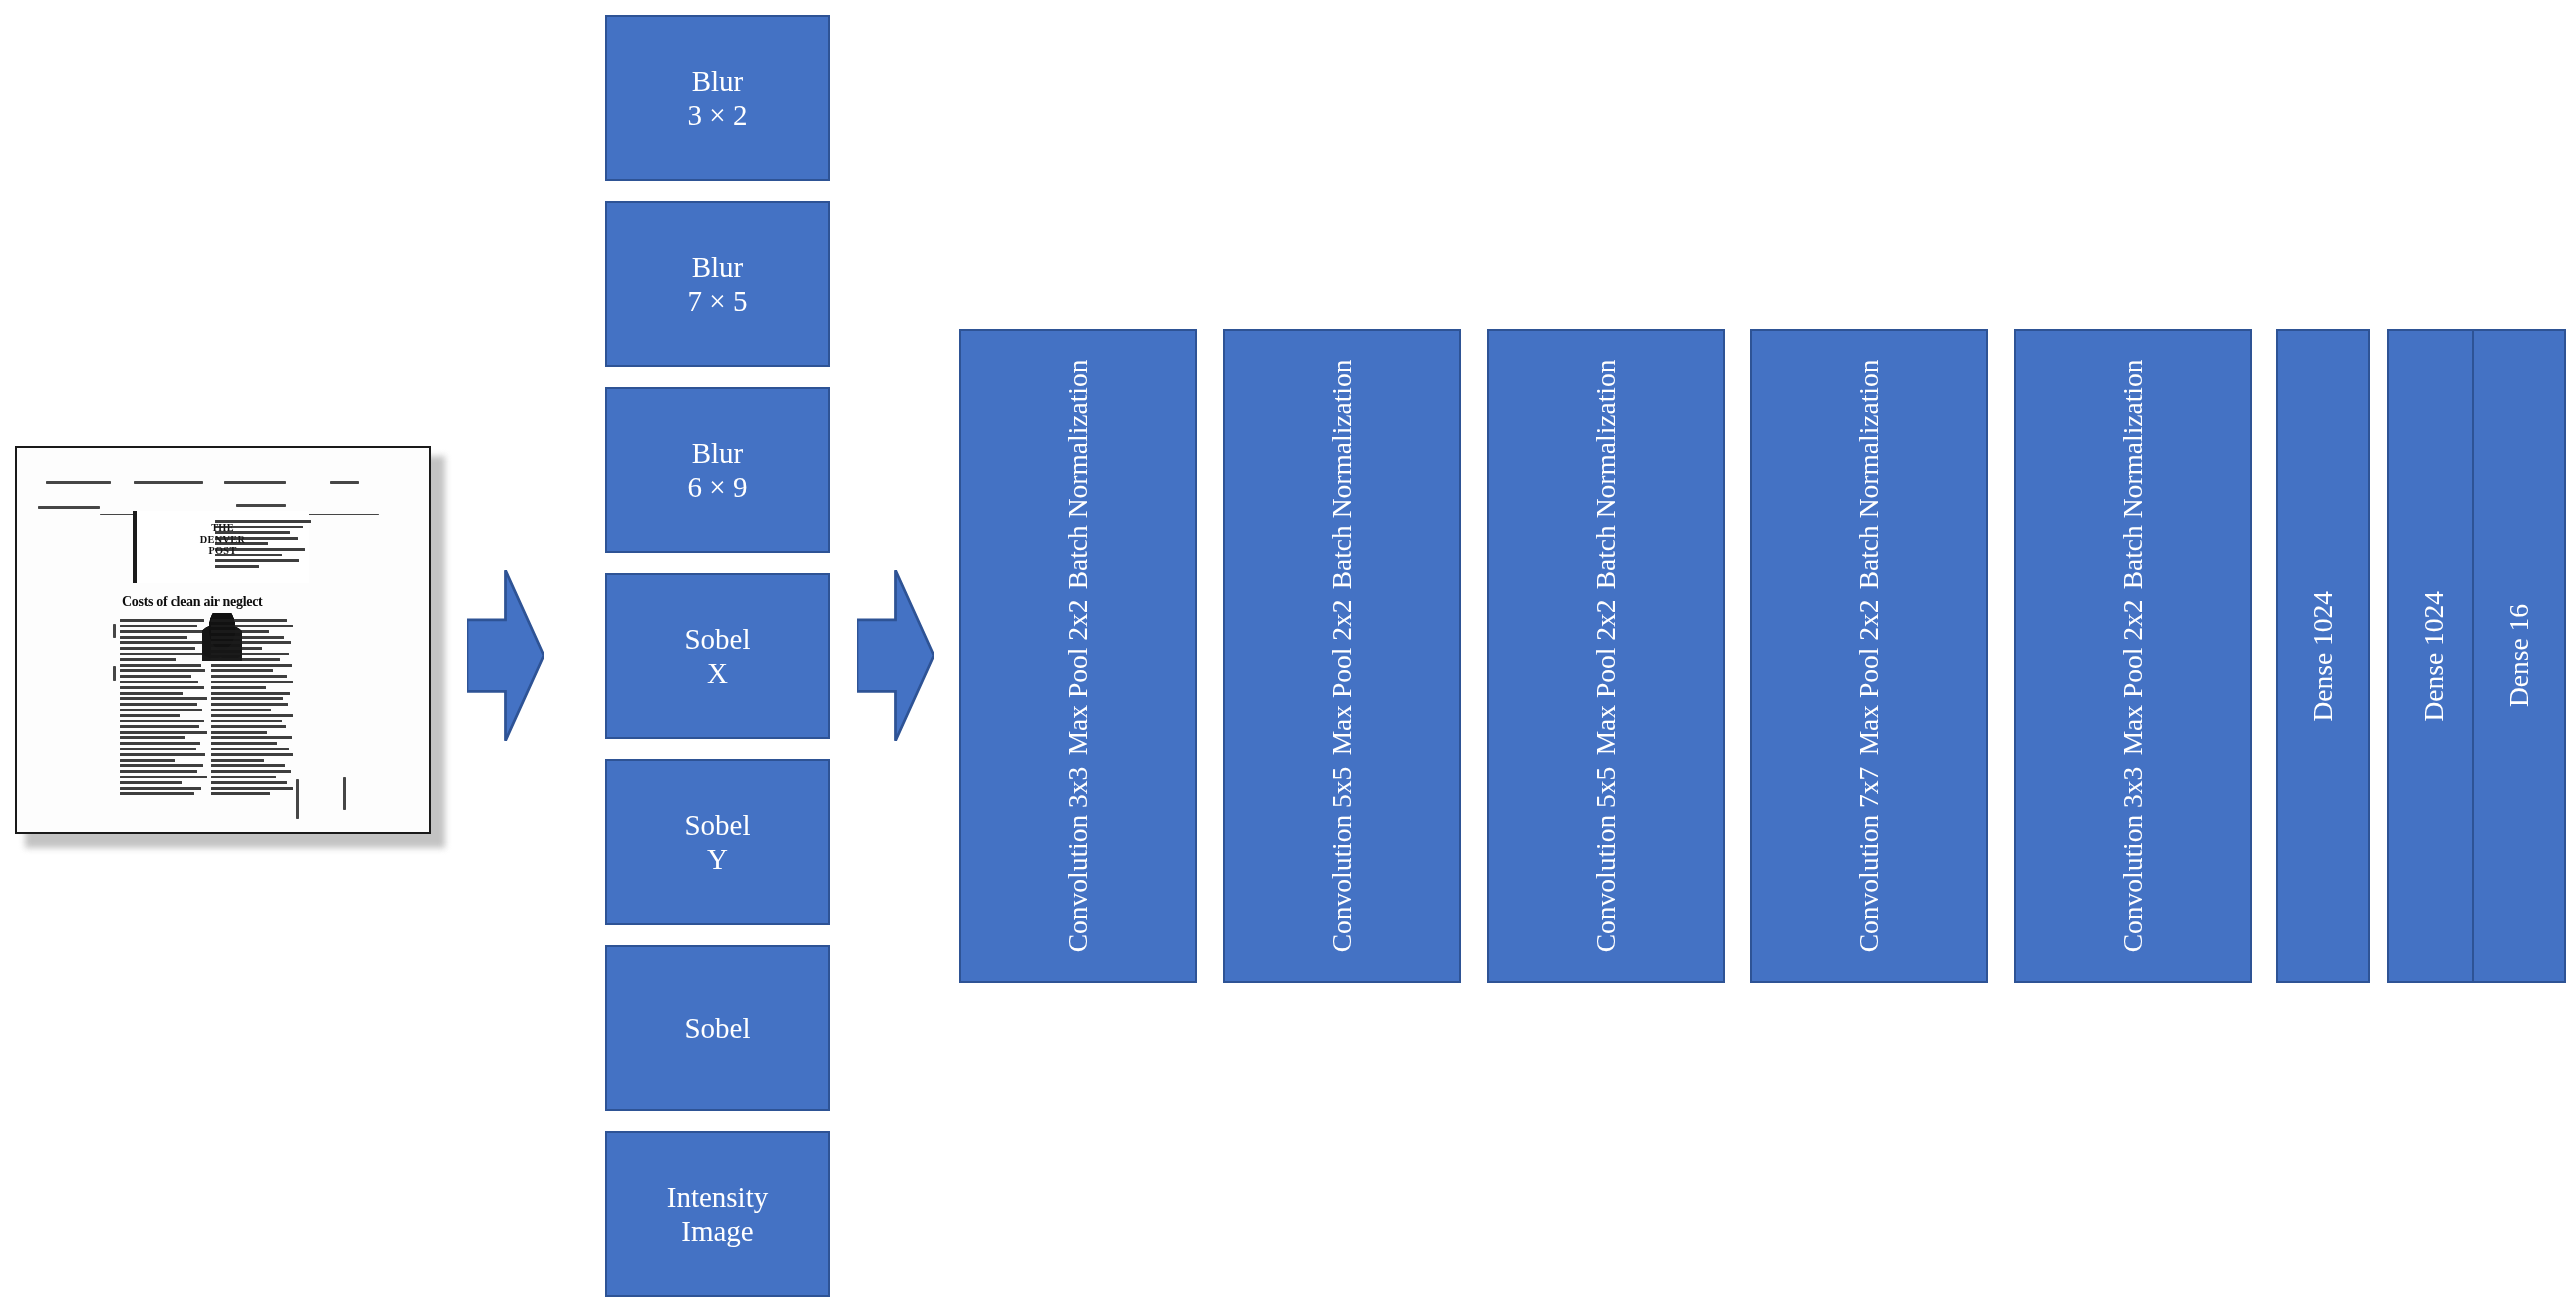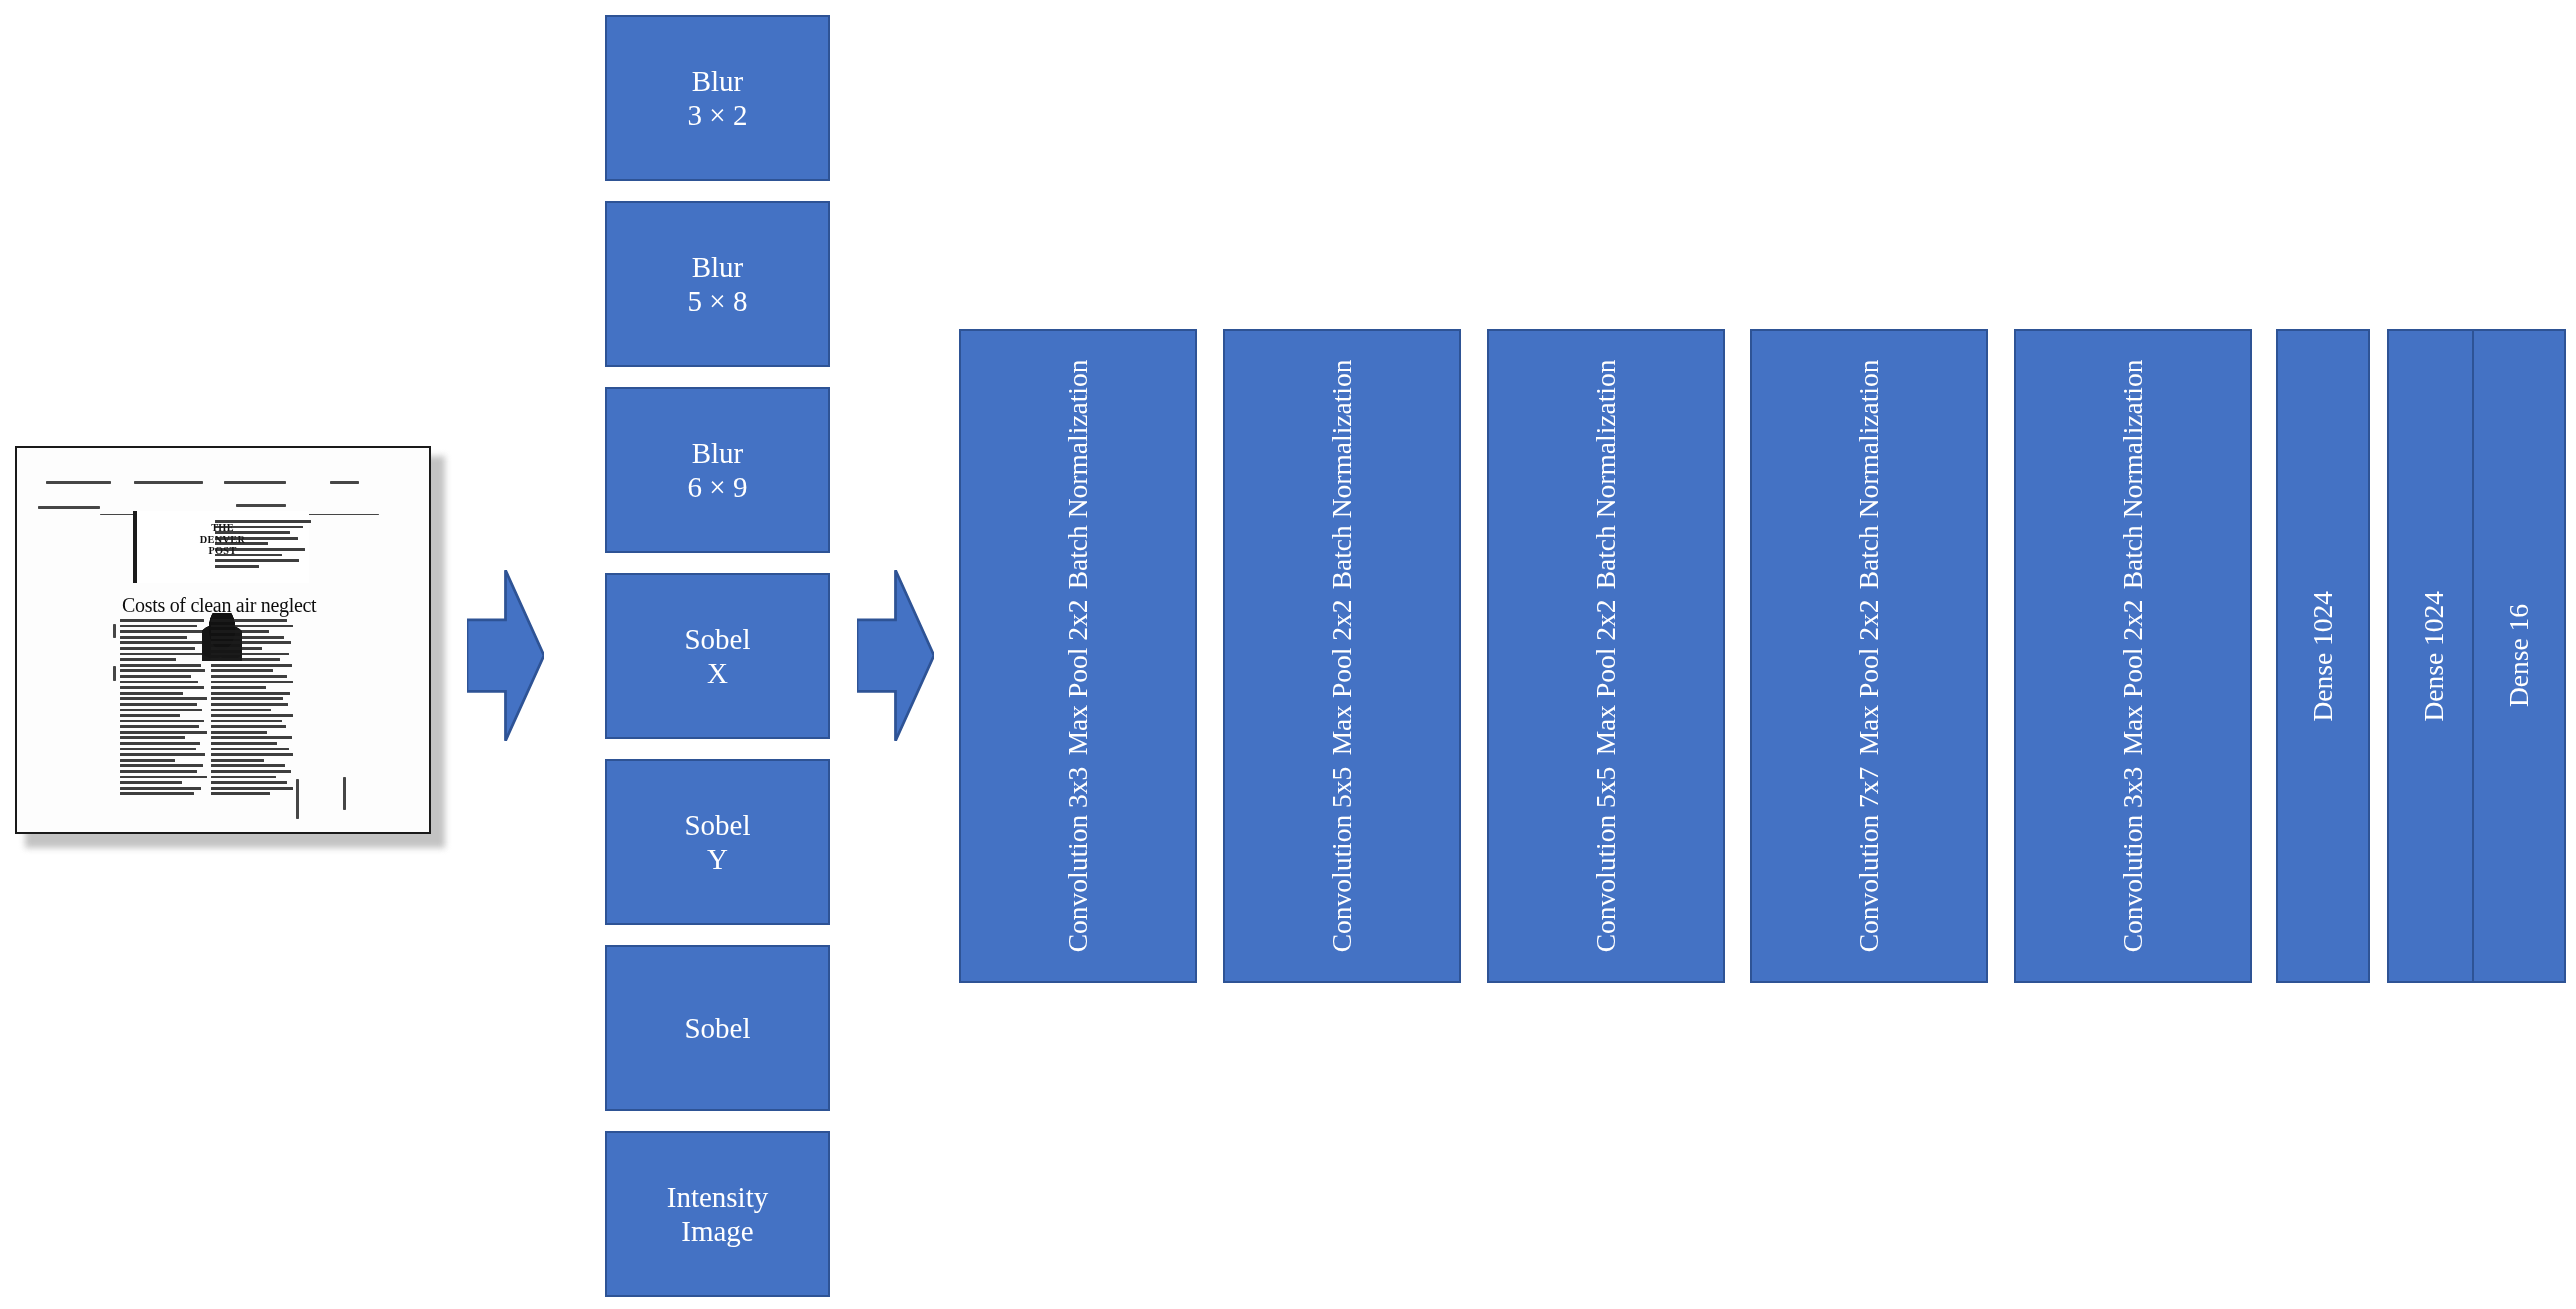--- a/index.html
+++ b/index.html
@@ -15,21 +15,21 @@
             overflow:hidden;}
   .doc-inner{position:absolute;inset:0;padding:15px 18px;box-sizing:border-box;}
   .scan-line{position:absolute;background:#1d1d1d;border-radius:0.7px;opacity:.82;}
   .masthead-box{position:absolute;left:116px;top:63px;width:172px;height:72px;
                 border-left:4.1px solid #1b1b1b;background:#fff;}
   .masthead-txt{position:absolute;left:16.5px;top:11px;width:138px;
                 color:#111;font-weight:bold;font-size:10.3px;line-height:1.12;
                 letter-spacing:0.3px;text-align:center;
                 font-family:"Liberation Serif",serif;}
   .headline{position:absolute;left:105px;top:146px;width:186px;
-            font-weight:normal;font-size:20px;color:#0d0d0d;
+            font-weight:bold;font-size:14px;color:#0d0d0d;
             letter-spacing:-0.3px;white-space:nowrap;}
   .col-text{position:absolute;overflow:hidden;}
   .col-text i{display:block;height:2.8px;background:#1c1c1c;margin-bottom:2.8px;
               opacity:.85;border-radius:0.3px;}
   .photo-blob{position:absolute;left:185px;top:165px;width:40px;height:48px;
               background:
                 radial-gradient(ellipse at 50% 32%, #111 0 46%, transparent 48%),
                 radial-gradient(ellipse at 30% 60%, #161616 0 40%, transparent 42%),
                 radial-gradient(ellipse at 70% 62%, #161616 0 40%, transparent 42%),
                 linear-gradient(#00000000 0 58%, #1a1a1a 58% 100%);}
@@ -187,21 +187,21 @@
     <polygon points="0,72 56,72 56,0 112,124 56,248 56,176 0,176" fill="#4472C4" stroke="#2E5395" stroke-width="4"></polygon>
   </svg>
 </div>
 
 <div class="node filter-node" style="left:605px;top:15px;width:225px;height:166px;">
   <span class="l1">Blur</span>
   <span class="l2">3 × 2</span>
 </div>
 <div class="node filter-node" style="left:605px;top:201px;width:225px;height:166px;">
   <span class="l1">Blur</span>
-  <span class="l2">5 × 8</span>
+  <span class="l2">7 × 5</span>
 </div>
 <div class="node filter-node" style="left:605px;top:387px;width:225px;height:166px;">
   <span class="l1">Blur</span>
   <span class="l2">6 × 9</span>
 </div>
 <div class="node filter-node" style="left:605px;top:573px;width:225px;height:166px;">
   <span class="l1">Sobel</span>
   <span class="l2">X</span>
 </div>
 <div class="node filter-node" style="left:605px;top:759px;width:225px;height:166px;">

